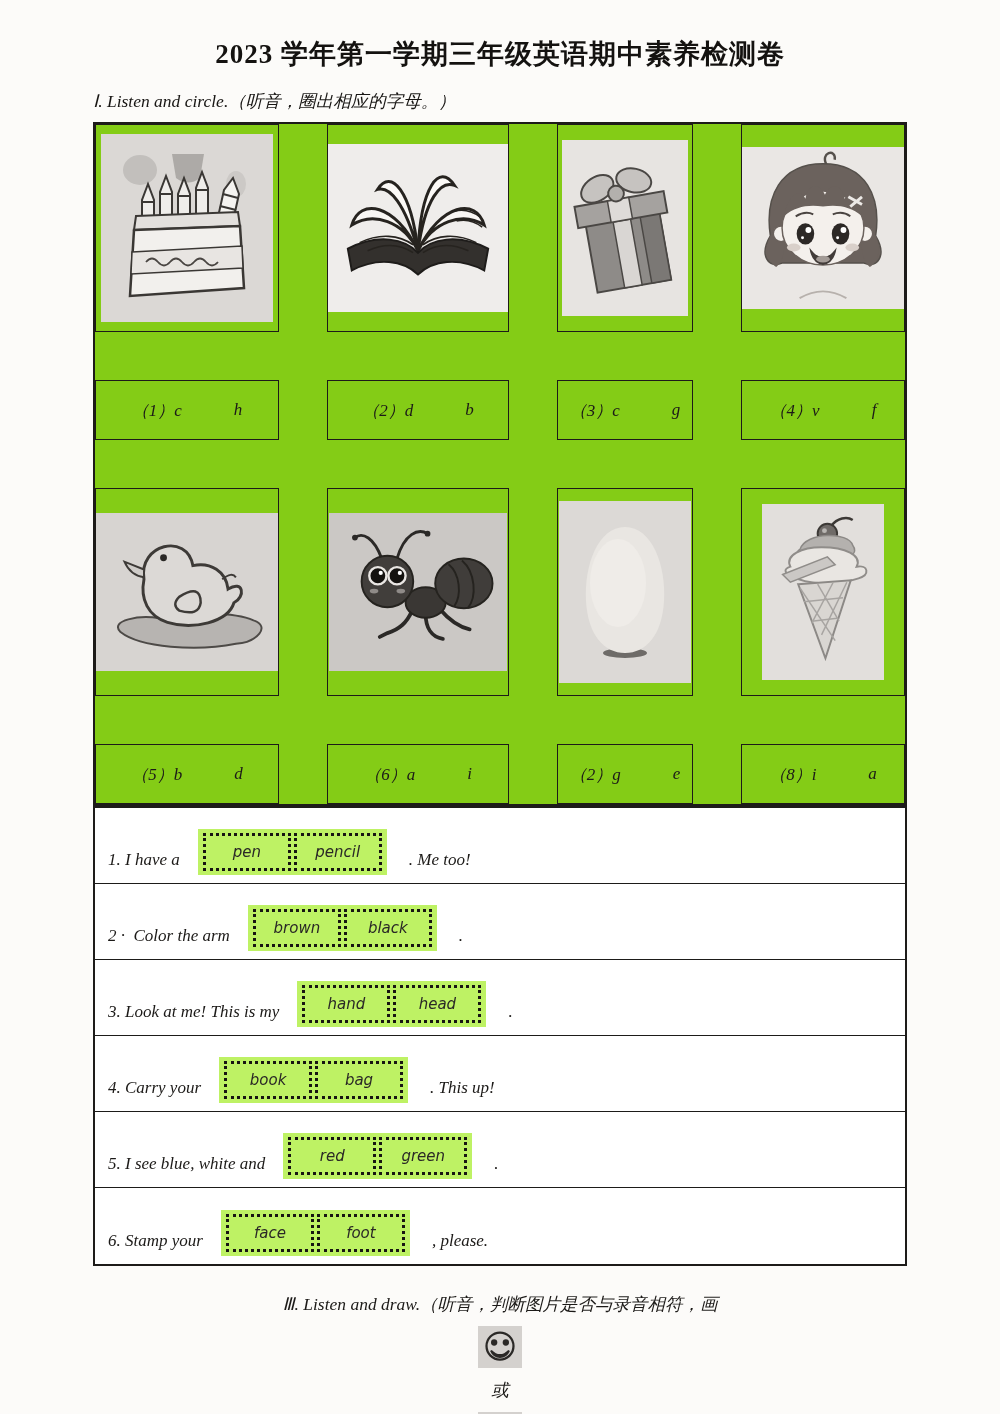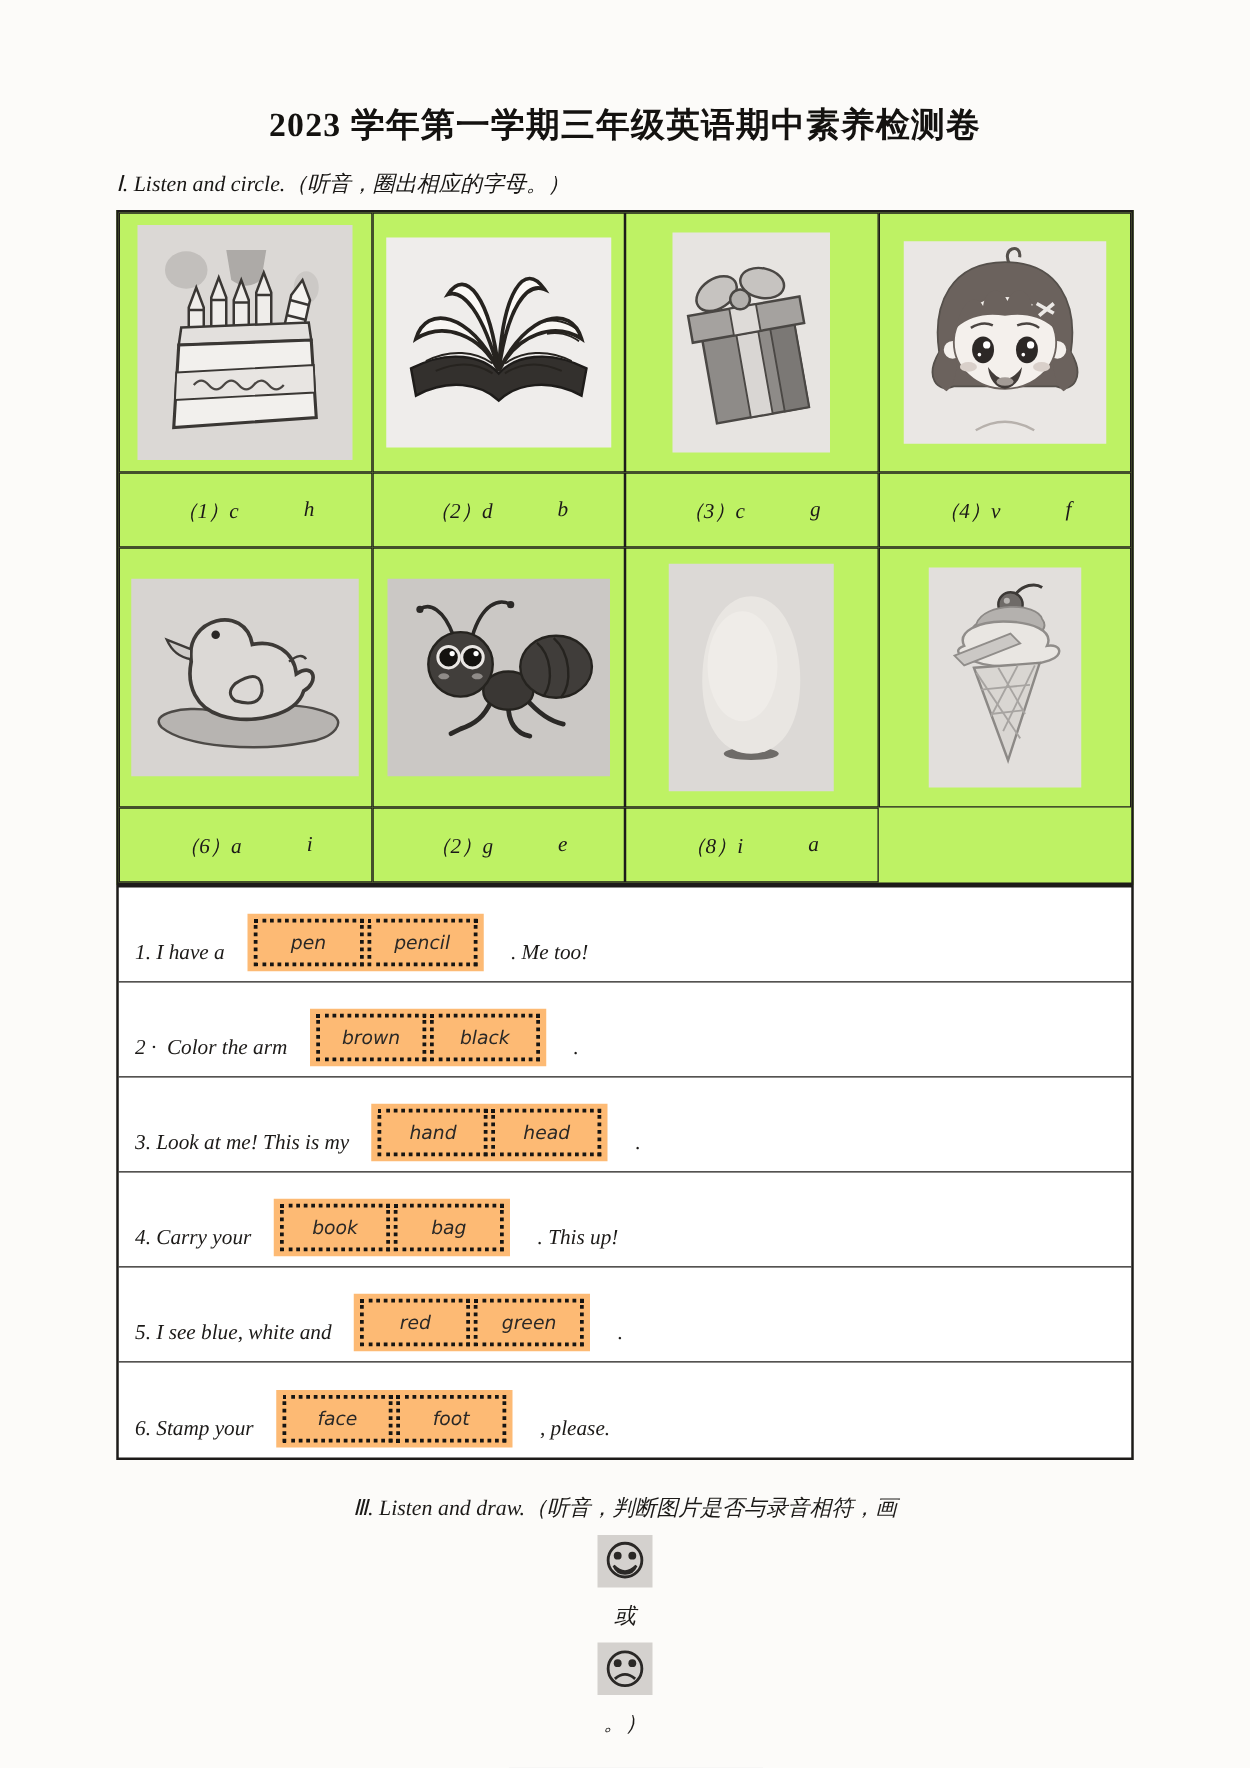--- a/index.html
+++ b/index.html
@@ -2,30 +2,30 @@
 <html><head>
 <meta charset="utf-8">
 <style>
   * { margin:0; padding:0; box-sizing:border-box; }
   body { background:#e8e8e8; font-family:"Liberation Serif", serif; }
   .page {
     position:relative; width:1000px; height:1414px; margin:0 auto;
     background:#fcfbf9; color:#1c1a18; overflow:hidden;
   }
   .title {
-    text-align:center; padding-top:82px; font-size:27px; font-weight:bold;
+    text-align:center; padding-top:36px; font-size:27px; font-weight:bold;
     letter-spacing:1px; color:#141210;
   }
   .content { margin:0 93px;font-style:italic; }
   .sec-heading { font-size:17.5px; margin-top:17px; margin-bottom:9px; color:#181614; }
 
   
   .grid1 {
     display:grid; grid-template-columns:repeat(4,1fr);
-    border:2px solid #1d1b19; width:814px; background:#bef264;
+    border:2px solid #1d1b19; width:814px; background:#84cc16;gap:48px;
   }
   .cell { border:1px solid #1d1b19; display:flex; align-items:center; justify-content:center; }
   .cell.img-cell { height:208px; }
   .cell.opt-cell { height:60px; gap:52px; font-size:17px; }
   .photo { display:flex; align-items:center; justify-content:center; }
   .opt-left, .opt-right { cursor:pointer; }
 
   
   .ph-crayons { width:172px; height:188px; background:#dbd8d5; }
   .ph-book    { width:180px; height:168px; background:#efedeb; }
@@ -39,21 +39,21 @@
   
   .table2 { width:814px; border:2px solid #1d1b19; background:#fff; }
   .row2 {
     height:76px; border-bottom:1.5px solid #1d1b19;
     display:flex; align-items:flex-end; padding:0 0 10px 13px; font-size:17px;
   }
   .row2:last-child { border-bottom:none; }
   .row2 .pre  { padding-bottom:3px; white-space:pre; }
   .row2 .post { padding-bottom:3px; white-space:pre; }
   .word-pair {
-    display:inline-flex; gap:3px; background:#fdba74; padding:4px 5px;
+    display:inline-flex; gap:3px; background:#bef264; padding:4px 5px;
     margin:0 22px 0 18px; position:relative; top:2px;
   }
   .word-box {
     width:88px; height:38px; border:3px dotted #171512;
     display:flex; align-items:center; justify-content:center;
     font-family:"DejaVu Sans", sans-serif; font-size:15px; color:#2a2826;
     cursor:pointer;
   }
 
   
@@ -250,20 +250,24 @@
               <line x1="82" y1="70" x2="56" y2="124"></line>
                 <line x1="68" y1="70" x2="46" y2="112"></line>
               <line x1="38" y1="90" x2="78" y2="86"></line>
                 <line x1="46" y1="110" x2="72" y2="107"></line>
             </g>
           </svg>
         </div>
       </div>
 
       <div class="cell opt-cell">
+        <span class="opt-left">（5）b</span>
+        <span class="opt-right">d</span>
+      </div>
+      <div class="cell opt-cell">
         <span class="opt-left">（6）a</span>
         <span class="opt-right">i</span>
       </div>
       <div class="cell opt-cell">
         <span class="opt-left">（2）g</span>
         <span class="opt-right">e</span>
       </div>
       <div class="cell opt-cell">
         <span class="opt-left">（8）i</span>
         <span class="opt-right">a</span>

